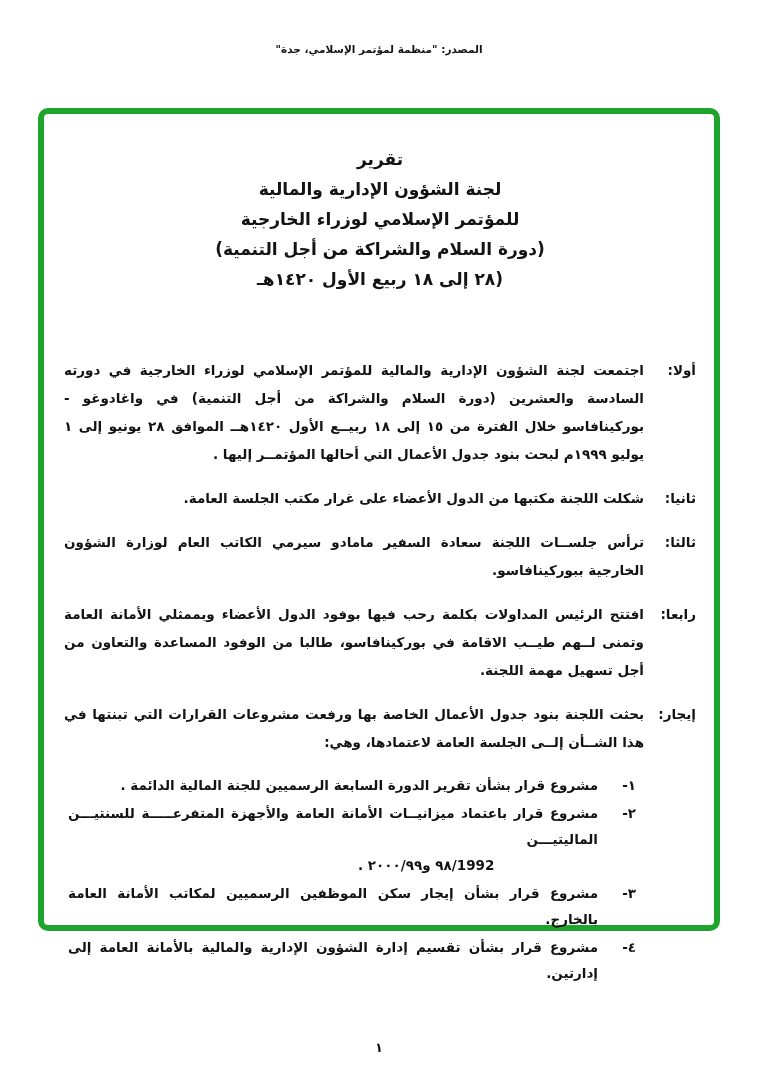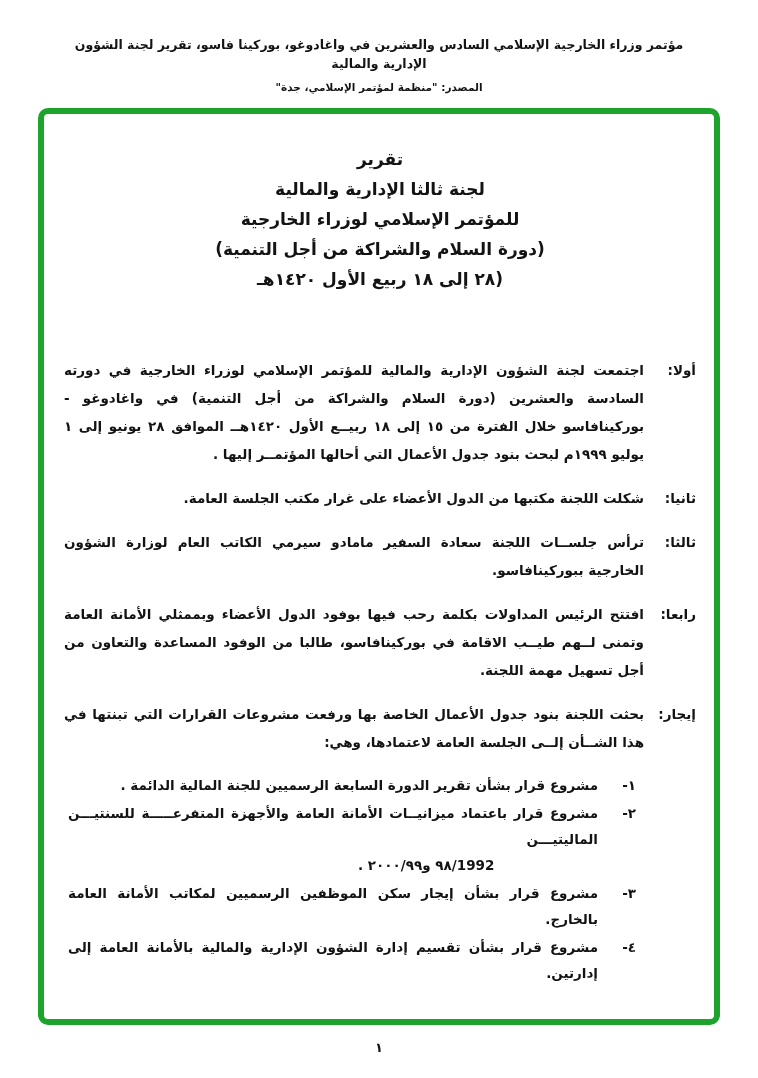--- a/index.html
+++ b/index.html
@@ -5,21 +5,21 @@
   html,body{margin:0;padding:0;background:#ffffff;}
   body{
     width:758px;height:1078px;position:relative;overflow:hidden;
     font-family:"DejaVu Sans",sans-serif;color:#131313;
     direction:rtl;
   }
   .header-area{position:absolute;top:36px;left:0;right:0;text-align:center;}
   .header-line1{font-size:12.5px;font-weight:bold;padding:0 70px;line-height:1.5;}
   .header-line2{font-size:10.5px;font-weight:bold;margin-top:7px;}
   .frame{
-    position:absolute;top:108px;left:38px;width:682px;height:917px;
+    position:absolute;top:108px;left:38px;width:682px;height:823px;
     box-sizing:border-box;border:6px solid #1ea42c;border-radius:10px;
     padding:30px 18px 0 20px;background:#ffffff;
   }
   .title-block{
     text-align:center;font-weight:bold;font-size:17px;line-height:30px;
     letter-spacing:0px;
   }
   .title-line{white-space:nowrap;}
   .body-block{margin-top:62px;}
   .para{
@@ -38,28 +38,27 @@
   .res-line2{text-align:left;padding-left:290px;}
   .page-number{
     position:absolute;top:1040px;left:0;right:0;text-align:center;
     font-size:13px;font-weight:bold;
   }
 </style>
 </head>
 <body>
 
 <div class="header-area">
-  <div class="header-line1">مؤتمر وزراء الخارجية الإسلامي السادس والعشرين في واغادوغو، بوركينا فاسو، تقرير لجنة الشؤون الإدارية والمالية</div>
   <div class="header-line2">المصدر:  "منظمة لمؤتمر الإسلامي، جدة"</div>
 </div>
 
 <div class="frame">
   <div class="title-block">
     <div class="title-line">تقرير</div>
-    <div class="title-line">لجنة ثالثا الإدارية والمالية</div>
+    <div class="title-line">لجنة الشؤون الإدارية والمالية</div>
     <div class="title-line">للمؤتمر الإسلامي لوزراء الخارجية</div>
     <div class="title-line">(دورة السلام والشراكة من أجل التنمية)</div>
     <div class="title-line">(٢٨ إلى ١٨ ربيع الأول ١٤٢٠هـ</div>
   </div>
 
   <div class="body-block">
     <div class="para">
       <div class="para-label">أولا:</div>
       <div class="para-text">اجتمعت لجنة الشؤون الإدارية والمالية للمؤتمر الإسلامي لوزراء الخارجية في دورته السادسة والعشرين (دورة السلام والشراكة من أجل التنمية) في واغادوغو - بوركينافاسو خلال الفترة من ١٥ إلى ١٨ ربيــع الأول ١٤٢٠هــ الموافق ٢٨ يونيو إلى ١ يوليو ١٩٩٩م لبحث بنود جدول الأعمال التي أحالها المؤتمــر إليها .</div>
     </div>

